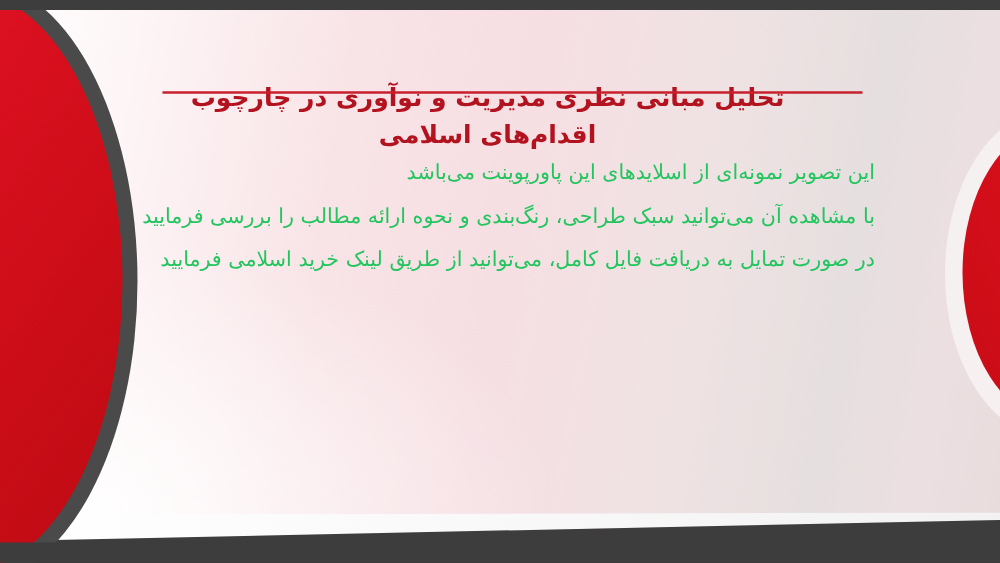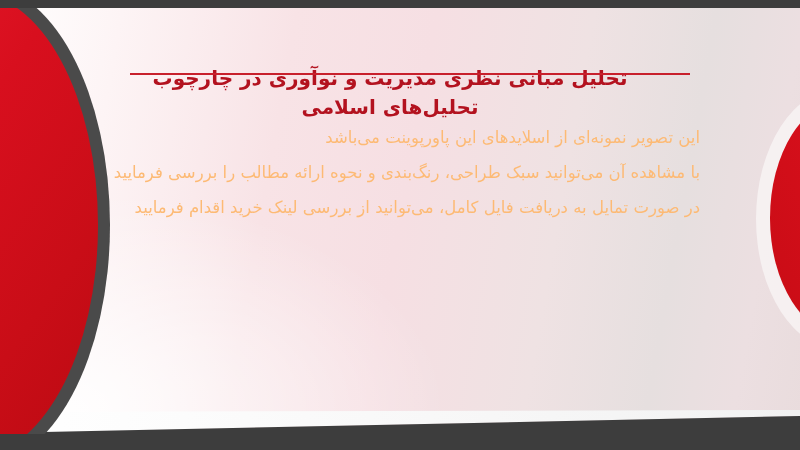--- a/index.html
+++ b/index.html
@@ -98,21 +98,21 @@
     position:absolute;left:130px;top:73px;width:560px;height:0;
     border-top:2px solid #c8202c;z-index:8;
   }
 
   
   .body-block{
     position:absolute;right:100px;top:120px;width:620px;
     z-index:8;direction:rtl;text-align:right;
   }
   .body-line{
-    color:#fdba74;font-size:16.5px;line-height:35px;white-space:nowrap;
+    color:#22c55e;font-size:16.5px;line-height:35px;white-space:nowrap;
   }
   .body-line.l2{ padding-right:0; }
 </style>
 </head>
 <body>
 
 <div id="slide">
 
   <div class="panel">
     <div class="arcs">
@@ -132,23 +132,23 @@
   <div class="left-lens-border"></div>
   <div class="left-lens"></div>
   <div class="right-lens-halo"></div>
   <div class="right-lens"></div>
 
   <div class="frame-top"></div>
   <div class="frame-bottom"></div>
 
   <div class="title-block">
     <div class="title-line">تحلیل مبانی نظری مدیریت و نوآوری در چارچوب</div>
-    <div class="title-line">تحلیل‌های اسلامی</div>
+    <div class="title-line">اقدام‌های اسلامی</div>
   </div>
   <div class="title-rule"></div>
 
   <div class="body-block">
     <div class="body-line">این تصویر نمونه‌ای از اسلایدهای این پاورپوینت می‌باشد</div>
     <div class="body-line l2">با مشاهده آن می‌توانید سبک طراحی، رنگ‌بندی و نحوه ارائه مطالب را بررسی فرمایید</div>
-    <div class="body-line">در صورت تمایل به دریافت فایل کامل، می‌توانید از بررسی لینک خرید اقدام فرمایید</div>
+    <div class="body-line">در صورت تمایل به دریافت فایل کامل، می‌توانید از طریق لینک خرید اسلامی فرمایید</div>
   </div>
 
 </div>
 
 </body></html>

